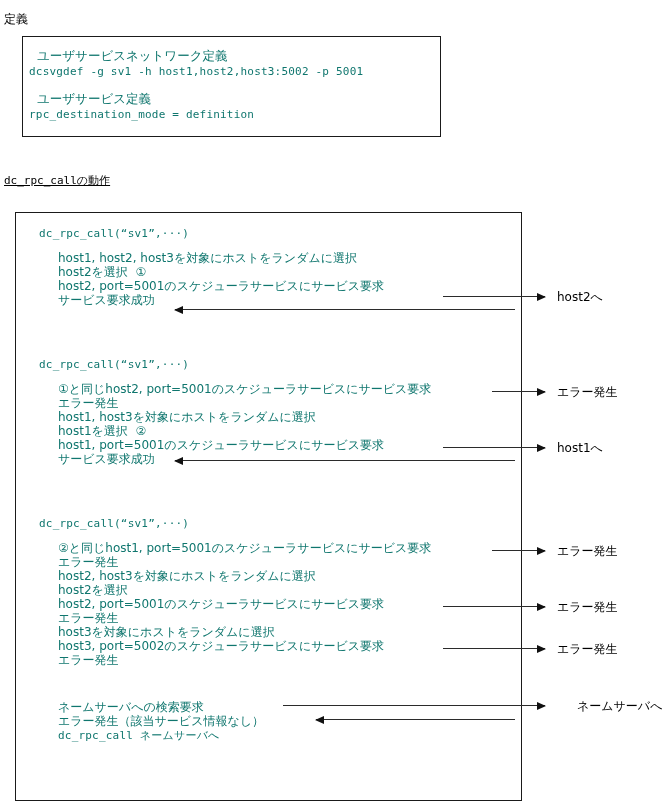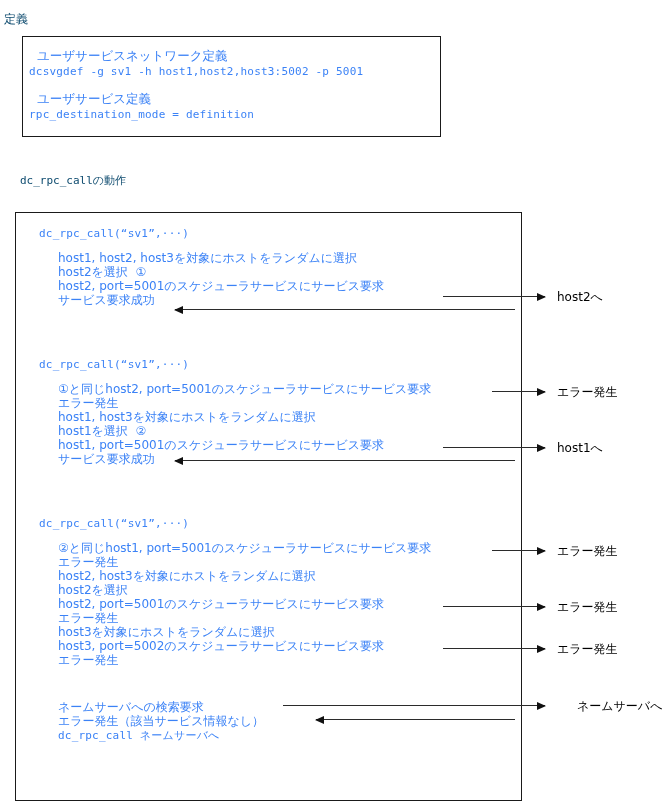--- a/index.html
+++ b/index.html
@@ -17,24 +17,24 @@
     overflow: hidden;
     -webkit-font-smoothing: none;
   }
 
   
   .caption {
     position: absolute;
     font-size: 12px;
     line-height: 14px;
     white-space: pre;
-    color: #0c4a6e;
+    color: #000000;
   }
   #caption-teigi { left: 4px;  top: 12px; }
-  #caption-dousa { left: 20px;  top: 174px; font-family: "DejaVu Sans Mono","Liberation Mono",monospace; font-size: 11px; }
+  #caption-dousa { left: 4px;  top: 174px; font-family: "DejaVu Sans Mono","Liberation Mono",monospace; font-size: 11px; text-decoration: underline; }
 
   
   .box {
     position: absolute;
     border: 1px solid #1a1a1a;
     background: #ffffff;
     box-sizing: border-box;
   }
   #definition-box {
     left: 22px;
@@ -48,21 +48,21 @@
     width: 507px;
     height: 589px;
   }
 
   
   .line {
     position: absolute;
     white-space: pre;
     font-size: 12px;
     line-height: 14px;
-    color: #3b82f6;
+    color: #0f766e;
   }
   .mono {
     font-family: "DejaVu Sans Mono", "Liberation Mono", monospace;
     font-size: 11px;
     letter-spacing: 0.2px;
   }
   .jp {
     font-family: "DejaVu Sans", "Liberation Sans", sans-serif;
     font-size: 12px;
   }

